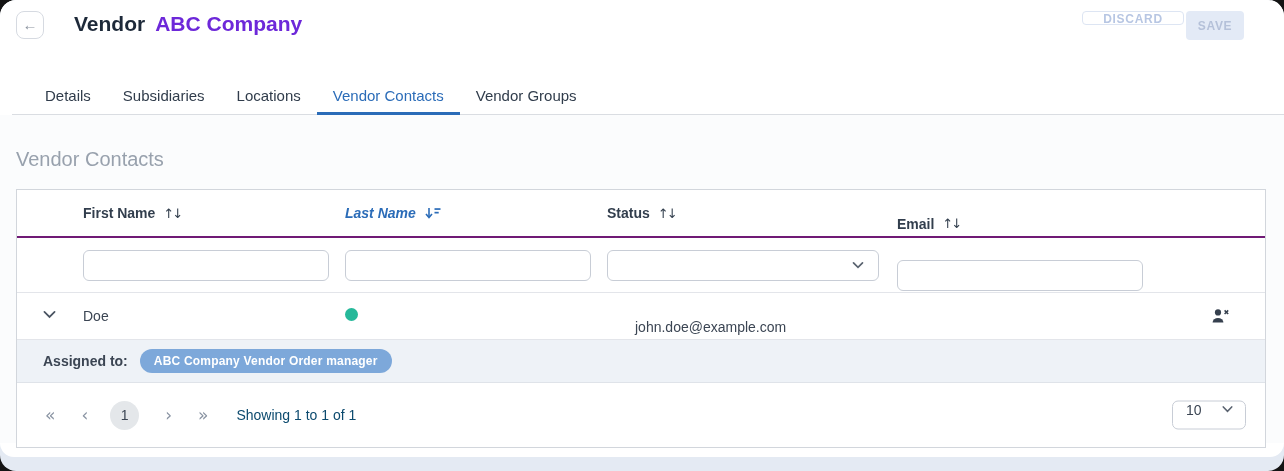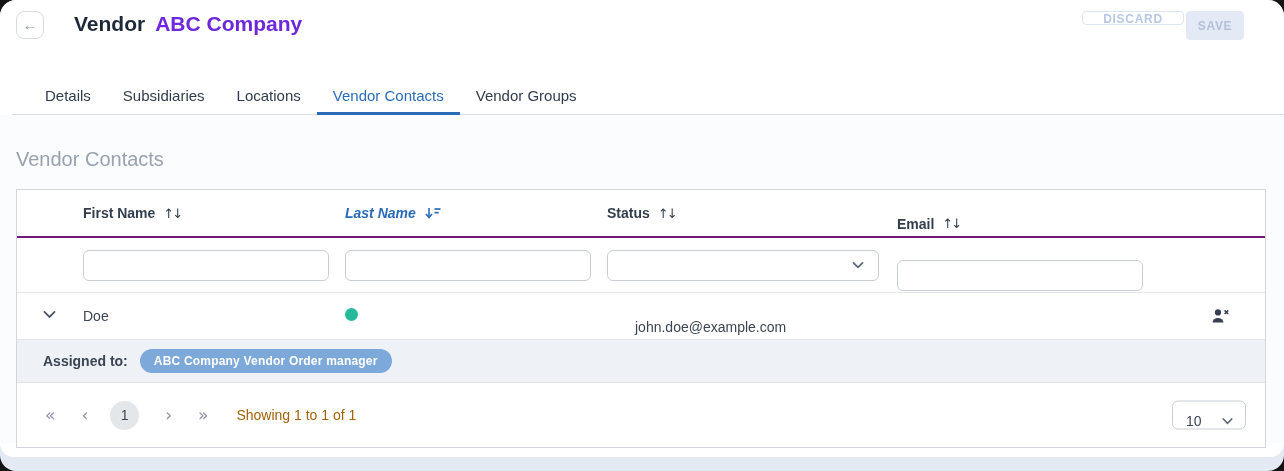--- a/index.html
+++ b/index.html
@@ -144,25 +144,25 @@
   .pg-nav {
     font-size:17px; color:#8a94a3; cursor:pointer; text-align:center;
     font-family:"DejaVu Sans",sans-serif; user-select:none;
   }
   .pg-gap { margin-left:26px; }
   .pg-page {
     margin-left:22px; width:29px; height:29px; border-radius:50%;
     background:#e4e7ea; color:#3b4553; font-size:14px;
     display:flex; align-items:center; justify-content:center; cursor:pointer;
   }
-  .pg-summary { margin-left:28px; font-size:14px; color:#a16207; }
+  .pg-summary { margin-left:28px; font-size:14px; color:#0c4a6e; }
   .page-size {
     position:absolute; right:19px; top:50%; transform:translateY(-50%);
     width:74px; height:29px; border:1px solid #c8cdd6; border-radius:6px;
-    display:flex; align-items:flex-end; justify-content:space-between;
+    display:flex; align-items:flex-start; justify-content:space-between;
     padding:0 10px 0 13px; cursor:pointer; background:#fff;
     font-size:14px; color:#3b4553;
   }
   .chev { display:inline-flex; color:#5a6370; }
 </style>
 </head>
 <body>
 
 <div class="screen">
   <div class="window">

